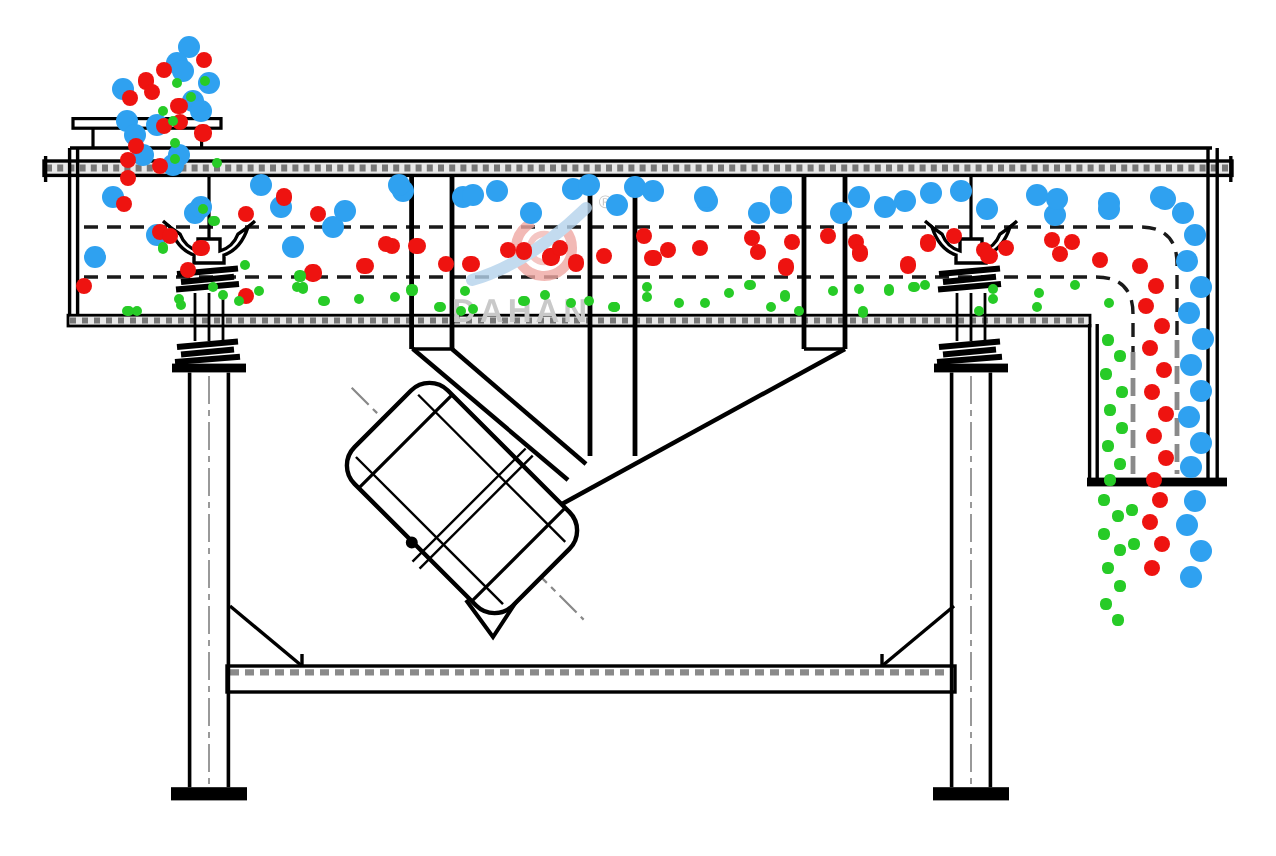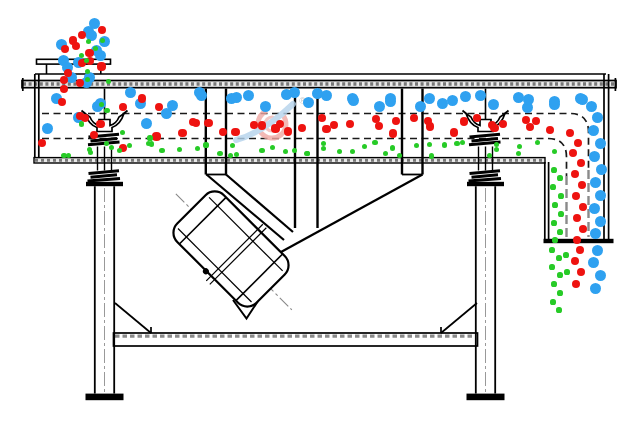--- a/index.html
+++ b/index.html
@@ -121,20 +121,21 @@
 
   <g opacity="0.8">
     <circle cx="272" cy="124" r="14" fill="none" stroke="#f0a8a3" stroke-width="5" stroke-dasharray="70 18" transform="rotate(-40 272 124)"></circle>
     <circle cx="272" cy="124" r="7" fill="none" stroke="#f2b9b5" stroke-width="3.2"></circle>
     <path d="M236,140 Q264,132 293,104" stroke="#b5d3ec" stroke-width="6" fill="none" stroke-linecap="round"></path>
   </g>
 </svg>
 
 <div class="watermark">
   <span class="wm-reg" style="color: rgb(201, 201, 201);">®</span>
+  <div class="wm-text" style="color: rgb(201, 201, 201);">DAHAN</div>
 </div>
 
 <div id="dots">
       <div class="dot" style="left: 89.2105px; top: 18.2709px; height: 11px; width: 11px; background: rgb(47, 161, 240);"></div>
       <div class="dot" style="left: 83.3648px; top: 26.1845px; height: 11px; width: 11px; background: rgb(47, 161, 240);"></div>
       <div class="dot" style="left: 85.7811px; top: 29.9517px; height: 11px; width: 11px; background: rgb(47, 161, 240);"></div>
       <div class="dot" style="left: 98.74px; top: 36.3771px; height: 11px; width: 11px; background: rgb(47, 161, 240);"></div>
       <div class="dot" style="left: 56.228px; top: 38.6496px; height: 11px; width: 11px; background: rgb(47, 161, 240);"></div>
       <div class="dot" style="left: 90.6155px; top: 44.7331px; height: 11px; width: 11px; background: rgb(47, 161, 240);"></div>
       <div class="dot" style="left: 94.5143px; top: 49.6974px; height: 11px; width: 11px; background: rgb(47, 161, 240);"></div>

